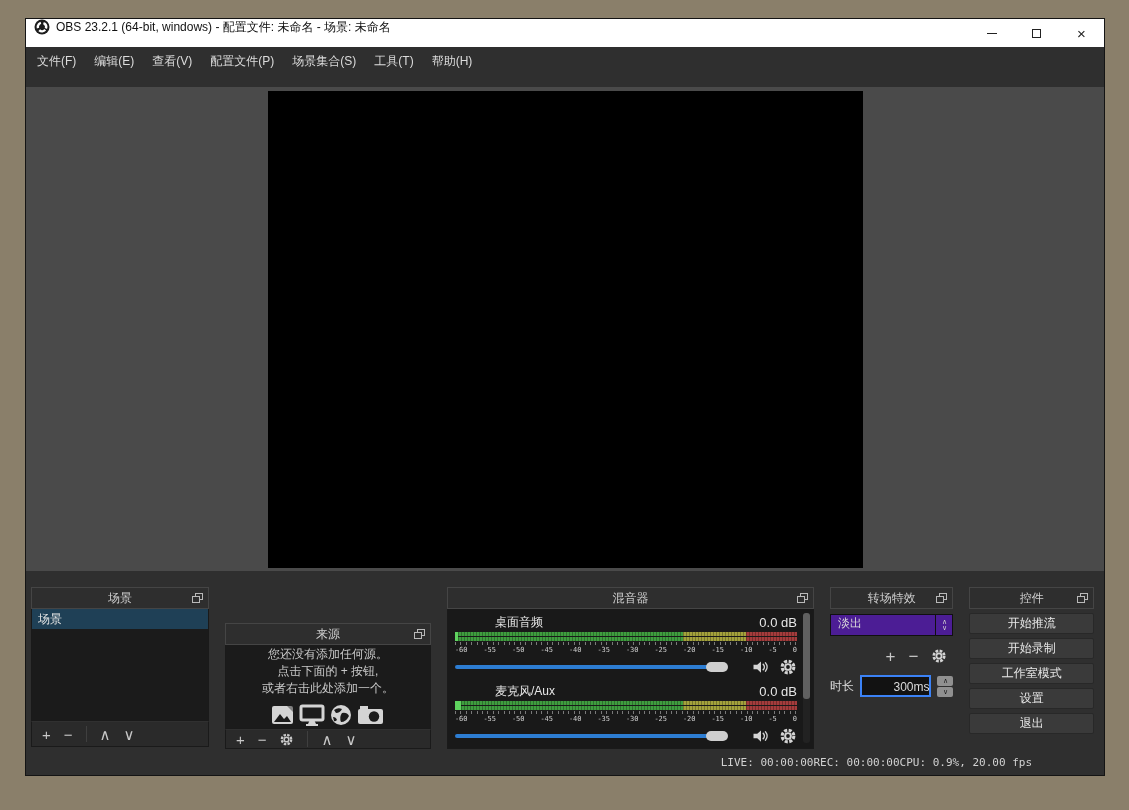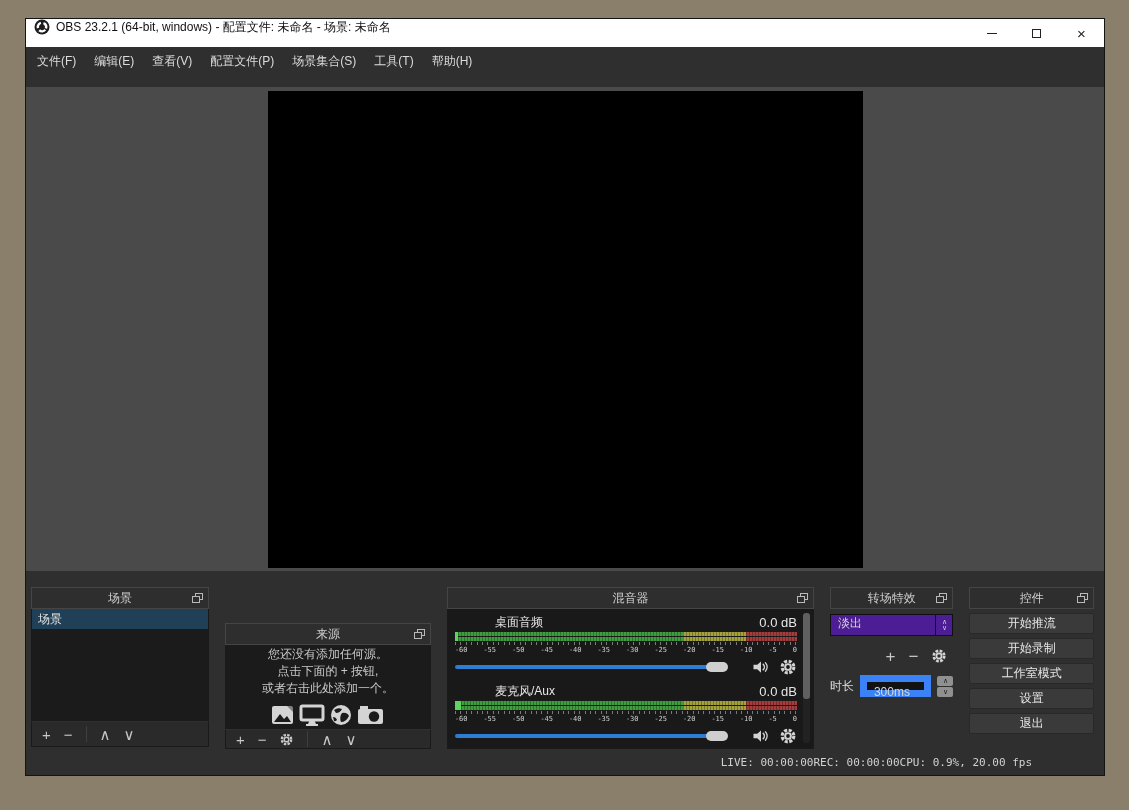--- a/index.html
+++ b/index.html
@@ -91,21 +91,21 @@
   
   .trans-body { padding-top:5px; }
   .combo { height:22px; background:#4c1d95; border:1px solid #101010; display:flex; align-items:flex-start; }
   .combo-text { flex:1; font-size:12px; color:#dadada; padding-left:7px; }
   .combo-spin { width:17px; height:100%; border-left:1px solid #101010; display:flex; flex-direction:column; align-items:center; justify-content:center; }
   .combo-spin span { font-size:7px; color:#cfcfcf; line-height:6px; }
   .trans-tools { display:flex; justify-content:flex-end; align-items:center; gap:13px; margin-top:10px; padding-right:6px; height:20px; }
   .trans-tools .tb-glyph { font-size:17px; }
   .duration-row { display:flex; align-items:center; margin-top:9px; gap:6px; }
   .duration-label { font-size:12px; color:#dadada; }
-  .duration-input { flex:1; height:22px; background:#121212; border:7px solid #3b82f6; color:#dadada; font-size:12px; line-height:20px; padding-left:7px; }
+  .duration-input { flex:1; height:22px; background:#121212; border:2px solid #3b82f6; color:#dadada; font-size:12px; line-height:20px; padding-left:7px;text-align:right; }
   .duration-spin { width:16px; display:flex; flex-direction:column; gap:1px; }
   .duration-spin .sp { height:10px; background:#909090; border-radius:2px; display:flex; align-items:center; justify-content:center; }
   .duration-spin .sp span { font-size:7px; color:#1a1a1a; line-height:7px; }
 
   
   .controls-body { padding-top:4px; display:flex; flex-direction:column; gap:4px; }
   .ctl-btn { height:21px; background:#3a3a3a; border:1px solid #282828; border-radius:2px;
     color:#e8e8e8; font-size:12px; display:flex; align-items:center; justify-content:center; }
 
   

